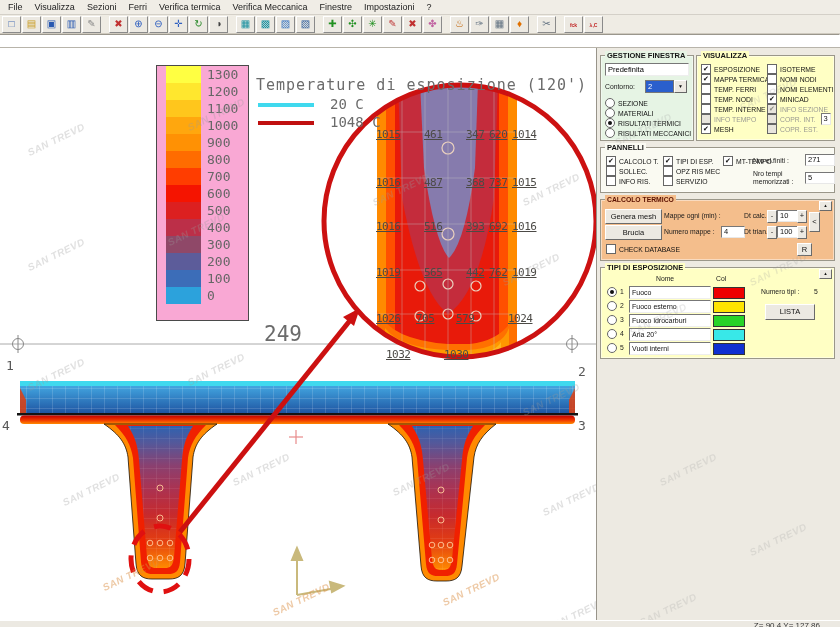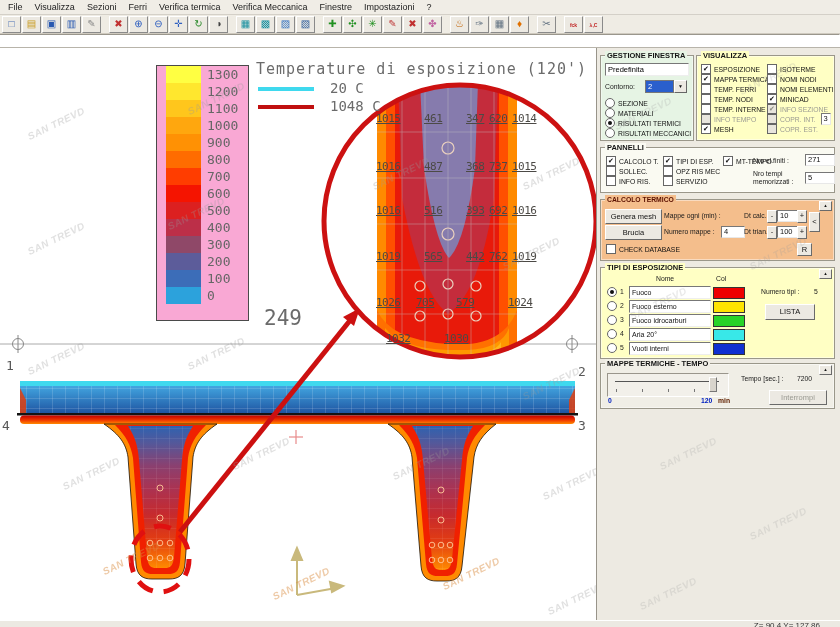--- a/index.html
+++ b/index.html
@@ -15,21 +15,21 @@
   .cmdleft{width:520px;background:#F2F0EA;border:1px solid;border-color:#9a968c #fff #fff #9a968c;font-size:8px;line-height:11px;padding-left:3px;color:#333;}
   .cmdright{flex:1;background:#fff;border:1px solid;border-color:#9a968c #fff #fff #9a968c;font-size:8px;border-left:none;}
   
   .main{position:relative;height:572px;}
   .canvas{position:absolute;left:0;top:0;width:596px;height:572px;background:#fff;overflow:hidden;}
   .panel{position:absolute;left:596px;top:0;width:244px;height:572px;background:#EDEAE2;border-left:1px solid #98948a;overflow:hidden;}
   .status{height:9px;background:#ECE9E2;border-top:1px solid #fff;display:flex;align-items:center;}
   .status .coords{margin-left:auto;padding-right:20px;font-size:8px;color:#333;}
   
   .cad{font-family:"DejaVu Sans Mono",monospace;color:#6b6b6b;}
-  .abs{position:absolute;}
+  .abs{position:absolute;margin-top:16px;}
   .nlab{font-family:"DejaVu Sans Mono",monospace;font-size:13px;color:#585858;position:absolute;}
   .inum{position:absolute;font-family:"DejaVu Sans Mono",monospace;font-size:11px;color:#4c4a46;letter-spacing:-0.5px;text-decoration:underline;}
   .wm{position:absolute;font-size:10px;font-weight:bold;font-style:italic;color:#9a9a9a;opacity:.30;transform:rotate(-26deg);letter-spacing:.5px;pointer-events:none;white-space:nowrap;z-index:40;}
   .wm.or{color:#D98A3C;opacity:.45;}
   
   .legendbox{position:absolute;left:156px;top:17px;width:91px;height:254px;background:#f9a8d4;border:1px solid #4a4a4a;z-index:5;}
   .lg-row{display:flex;align-items:center;height:17px;padding-left:9px;}
   .lg-band{width:35px;height:17px;}
   .lg-lab{font-family:"DejaVu Sans Mono",monospace;font-size:13px;color:#666;margin-left:6px;line-height:17px;}
   
@@ -585,35 +585,20 @@
           </label>
           <div class="plab" style="left: 19px; top: 76px;">5</div>
           <div class="tname" style="left: 28px; top: 74px;">Vuoti interni</div>
           <div class="swatch" style="left: 112px; top: 75px; background: rgb(16, 48, 208);"></div>
         </div>
       <div class="plab" style="left:160px;top:20px;">Numero tipi :</div>
       <div class="plab" style="left:213px;top:20px;">5</div>
       <div class="btn" style="position:absolute;left:164px;top:36px;width:48px;height:14px;line-height:14px;">LISTA</div>
     </div>
 
-    <div class="grp bg-gray" style="left:3px;top:315px;width:233px;height:44px;">
-      <div class="gt">MAPPE TERMICHE - TEMPO</div>
-      <div class="colbtn">▴</div>
-      <div class="slider" style="top:9px;">
-        <div class="strack"></div>
-        <div class="sticks"></div>
-        <div class="sthumb"></div>
-      </div>
-      <div class="plab" style="left:7px;top:33px;font-weight:bold;color:#0020C0;">0</div>
-      <div class="plab" style="left:100px;top:33px;font-weight:bold;color:#0020C0;">120</div>
-      <div class="plab" style="left:117px;top:33px;font-weight:bold;color:#602000;">min</div>
-      <div class="plab" style="left:140px;top:11px;">Tempo [sec.] :</div>
-      <div class="plab" style="left:196px;top:11px;">7200</div>
-      <div class="btn disb" style="position:absolute;left:168px;top:26px;width:56px;height:13px;line-height:13px;">Interrompi</div>
-    </div>
 
     <div class="abs" style="left:0;top:0;width:244px;height:572px;pointer-events:none;">
         <span class="wm" style="left: 15px; top: 60px; opacity: 0.22;">SAN TREVD</span>
         <span class="wm" style="left: 140px; top: 25px; opacity: 0.22;">SAN TREVD</span>
         <span class="wm" style="left: 30px; top: 250px; opacity: 0.22;">SAN TREVD</span>
         <span class="wm" style="left: 150px; top: 200px; opacity: 0.22;">SAN TREVD</span>
         <span class="wm" style="left: 60px; top: 400px; opacity: 0.22;">SAN TREVD</span>
         <span class="wm" style="left: 150px; top: 470px; opacity: 0.22;">SAN TREVD</span>
         <span class="wm" style="left: 40px; top: 540px; opacity: 0.22;">SAN TREVD</span>
       </div>

